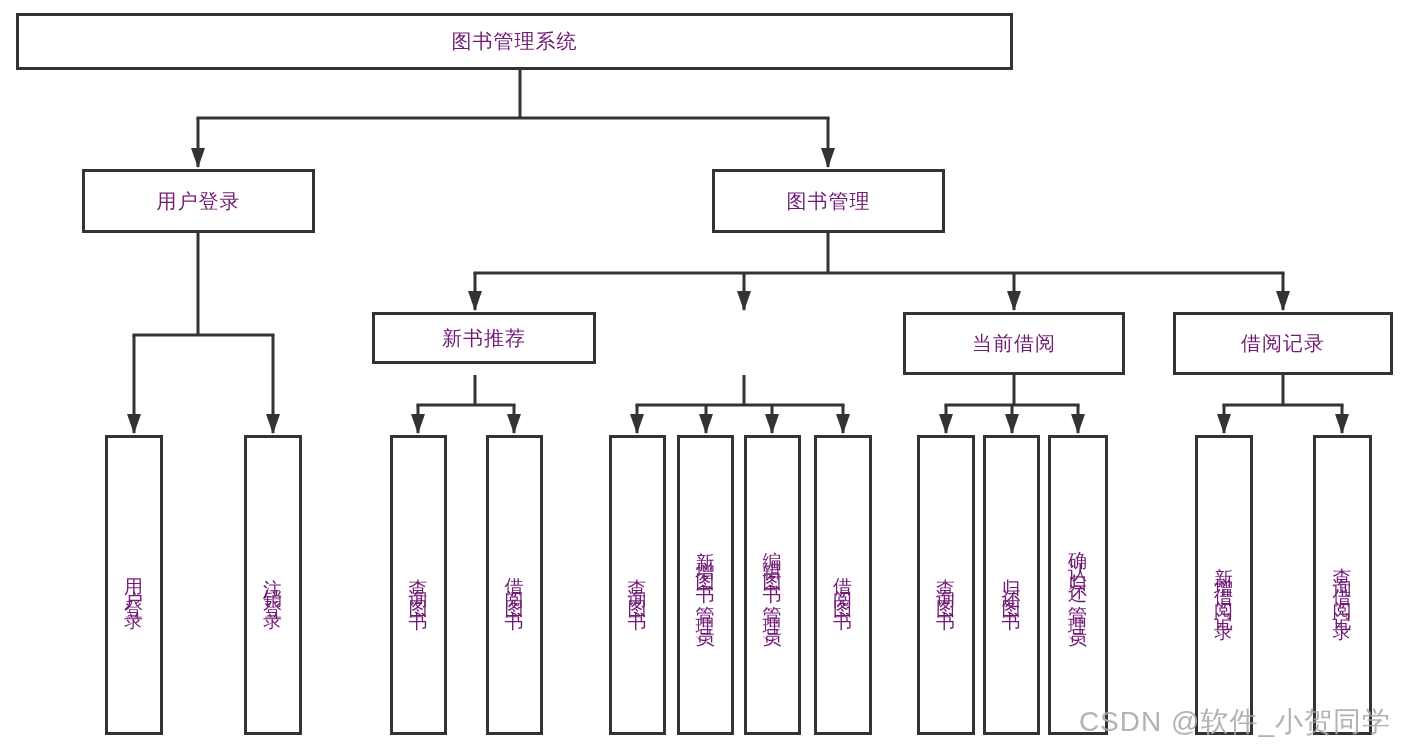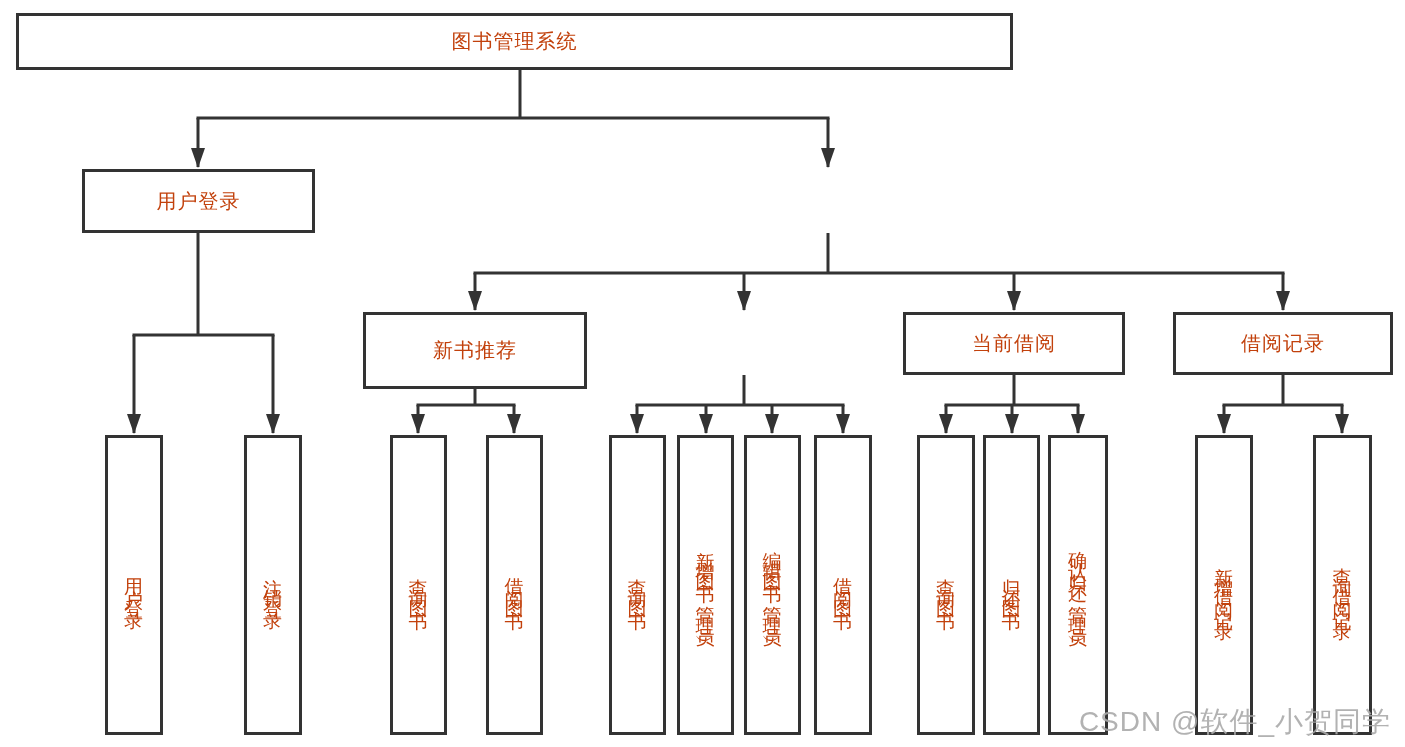--- a/index.html
+++ b/index.html
@@ -9,21 +9,21 @@
     background:#ffffff;
     font-family:"Liberation Sans","DejaVu Sans",sans-serif;
     overflow:hidden;
   }
   .connectors{position:absolute;left:0;top:0;width:1405px;height:747px;}
   .node{
     position:absolute;
     box-sizing:border-box;
     background:#ffffff;
     border:3px solid #333333;
-    color:#c2410c;
+    color:#701a75;
     display:flex;align-items:center;justify-content:center;
   }
   .hnode{font-size:20px;letter-spacing:1px;}
   .vnode{font-size:19px;}
   .vlabel{
     writing-mode:vertical-rl;
     text-orientation:mixed;
     letter-spacing:11px;
     line-height:1;
     white-space:nowrap;
@@ -92,22 +92,25 @@
     </g>
   </svg>
 
   <div class="node hnode" style="left:16px;top:13px;width:997px;height:57px">
     <span>图书管理系统</span>
   </div>
 
   <div class="node hnode" style="left:82px;top:169px;width:233px;height:64px">
     <span>用户登录</span>
   </div>
+  <div class="node hnode" style="left:712px;top:169px;width:233px;height:64px">
+    <span>图书管理</span>
+  </div>
 
-  <div class="node hnode" style="left:363px;top:312px;width:224px;height:77px">
+  <div class="node hnode" style="left:372px;top:312px;width:224px;height:52px">
     <span>新书推荐</span>
   </div>
   <div class="node hnode" style="left:903px;top:312px;width:222px;height:63px">
     <span>当前借阅</span>
   </div>
   <div class="node hnode" style="left:1173px;top:312px;width:220px;height:63px">
     <span>借阅记录</span>
   </div>
 
   <div class="node vnode" style="left:105px;top:435px;width:58px;height:300px">

